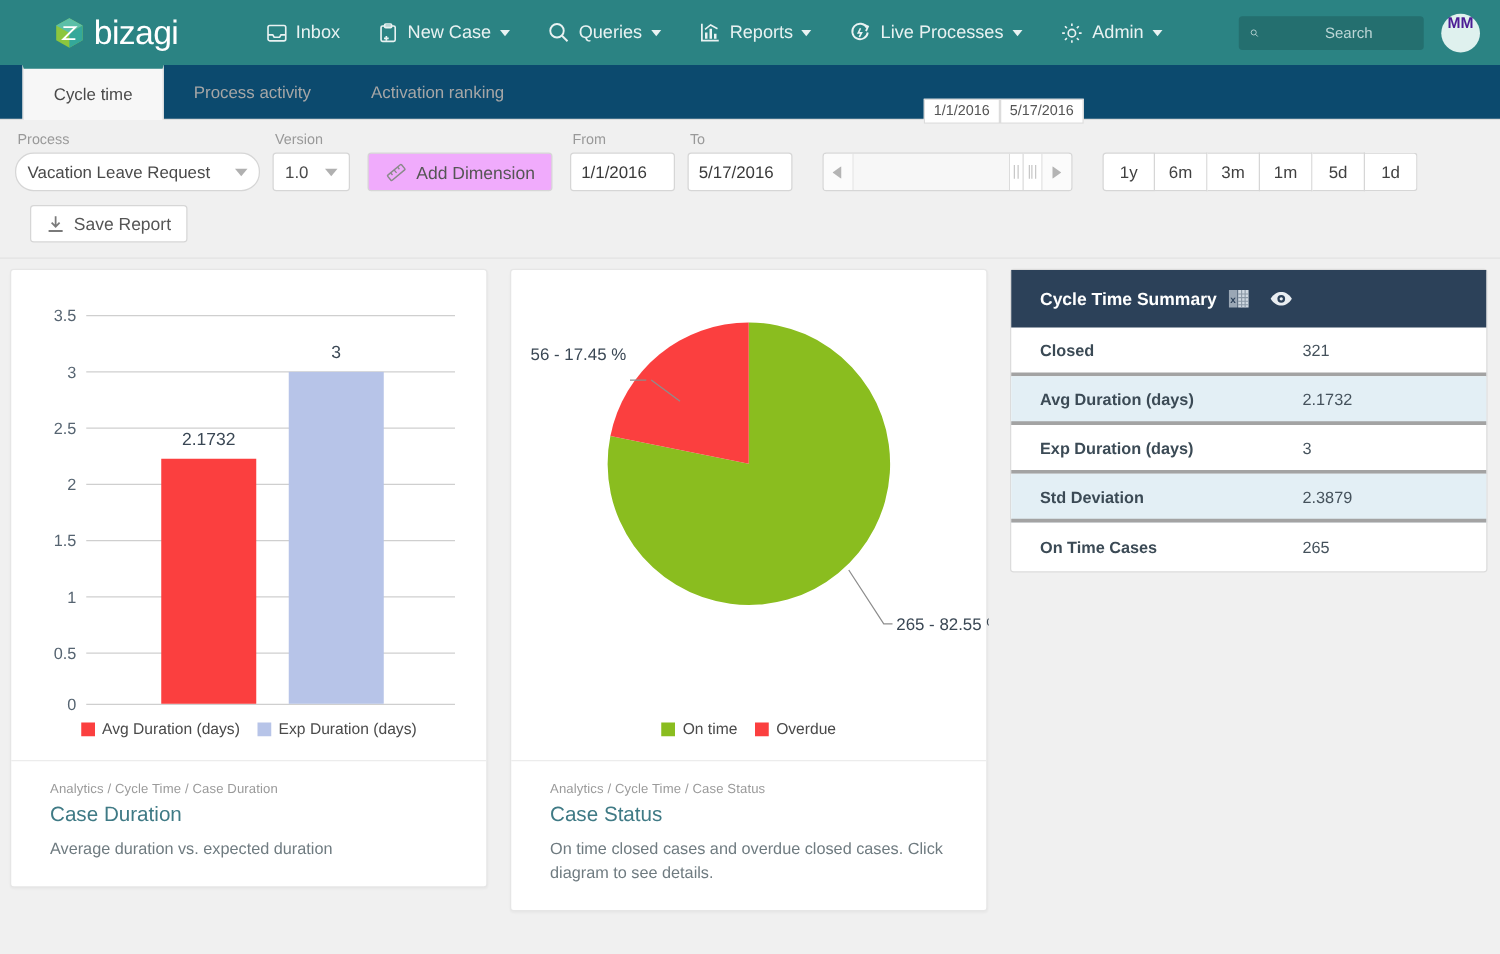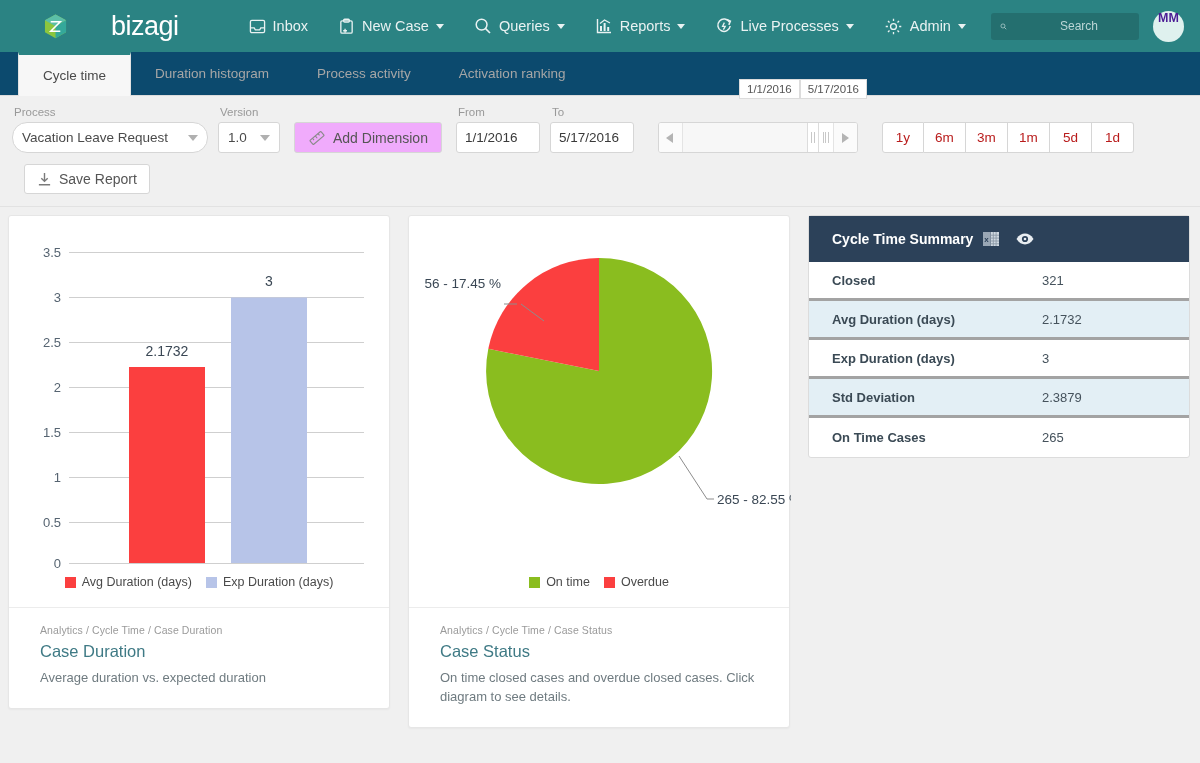--- a/index.html
+++ b/index.html
@@ -12,21 +12,21 @@
     overflow: hidden;
   }
 
   
   .topnav {
     height: 52px; width: 100%;
     background: #2b8383;
     display: flex; align-items: center;
     position: relative;
   }
-  .brand { display: flex; align-items: center; margin-left: 44px; gap: 36px; }
+  .brand { display: flex; align-items: center; margin-left: 44px; }
   .brand-mark { width: 23px; height: 25px; margin-right: 8px; display: block; }
   .brand-text {
     color: #ffffff; font-size: 27px; letter-spacing: -0.5px;
     font-weight: 400; line-height: 1;
   }
   .nav-items { display: flex; align-items: center; margin-left: 55px; gap: 0px; }
   .nav-item {
     display: flex; align-items: center;
     color: #e9f2f2; font-size: 14.5px;
     padding: 0 15px; height: 52px; cursor: pointer;
@@ -144,21 +144,21 @@
   .tip {
     background: #fff; border: 1px solid #dcdcdc;
     font-size: 11.5px; color: #555; padding: 3px 7px;
     position: relative;
   }
   .zoom-btns { display: flex; }
   .zoom-btn {
     height: 31px; min-width: 42px; background: #fff;
     border: 1px solid #d6d6d6; border-left: none;
     display: flex; align-items: center; justify-content: center;
-    font-size: 13.5px; color: #b91c1c; cursor: pointer;
+    font-size: 13.5px; color: #404040; cursor: pointer;
   }
   .zoom-btn:first-child { border-left: 1px solid #d6d6d6; border-radius: 3px 0 0 3px; }
   .zoom-btn:last-child { border-radius: 0 3px 3px 0; }
   .saverow { padding: 11px 12px 12px 12px; }
   .btn-save {
     height: 30px; background: #fff; border: 1px solid #d6d6d6;
     border-radius: 3px; display: inline-flex; align-items: center;
     padding: 0 12px; font-size: 14px; color: #555; cursor: pointer; gap: 7px;
   }
 
@@ -300,23 +300,20 @@
     </div>
     <div class="avatar">
       <span>MM</span>
     </div>
   </div>
 </div>
 
 <div class="tabbar">
   <div class="tab active">
     <span>Cycle time</span>
-  </div>
-  <div class="tab">
-    <span>Duration histogram</span>
   </div>
   <div class="tab">
     <span>Process activity</span>
   </div>
   <div class="tab">
     <span>Activation ranking</span>
   </div>
 </div>
 
 <div class="filterbar">

